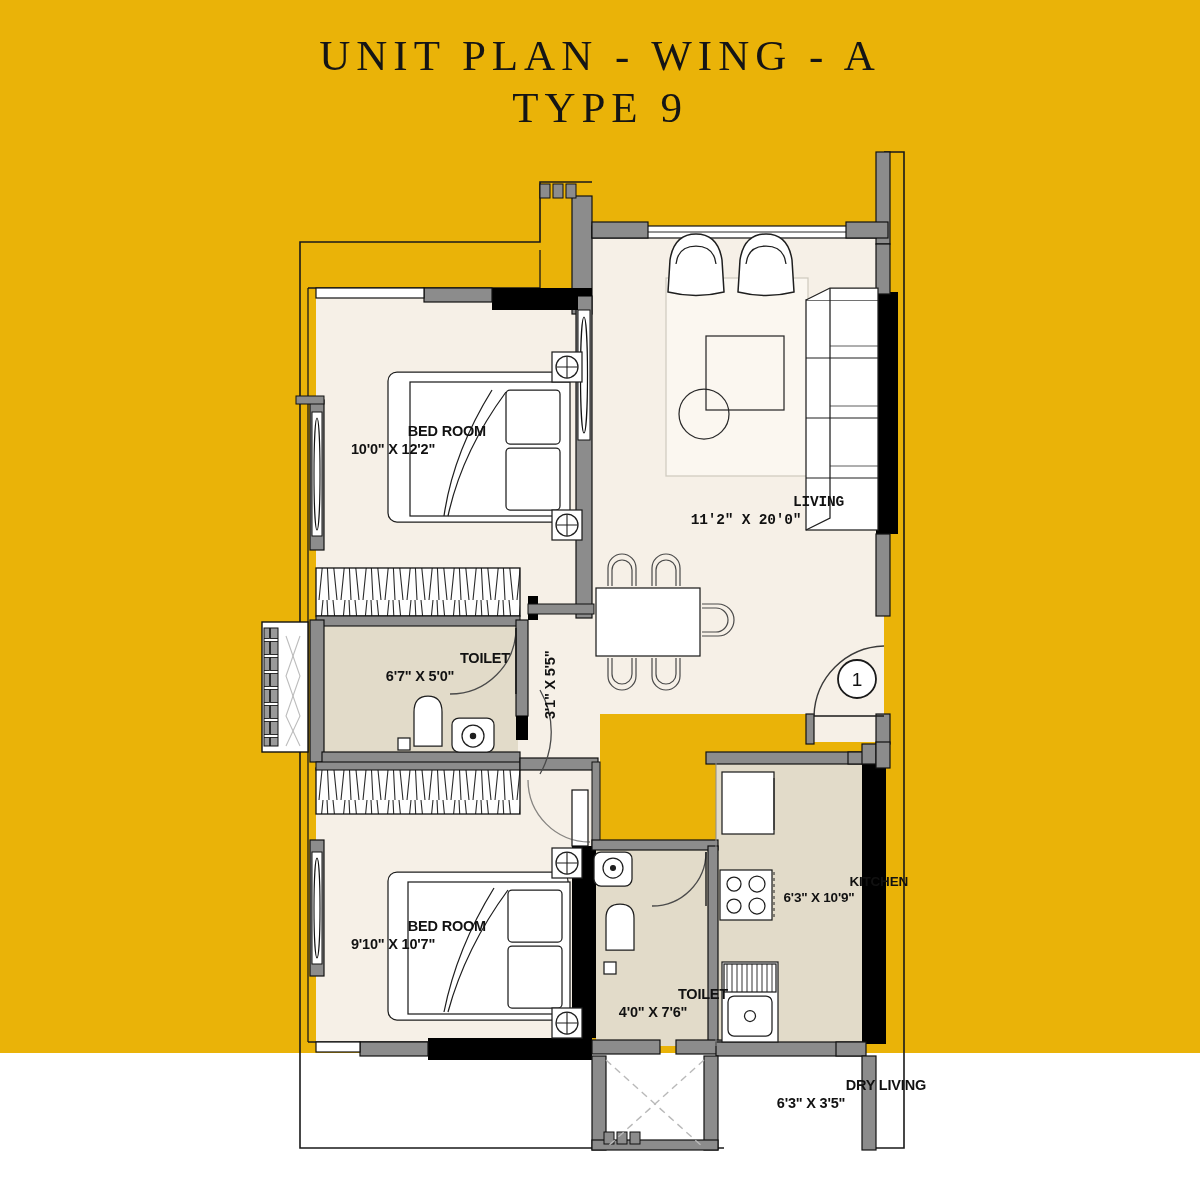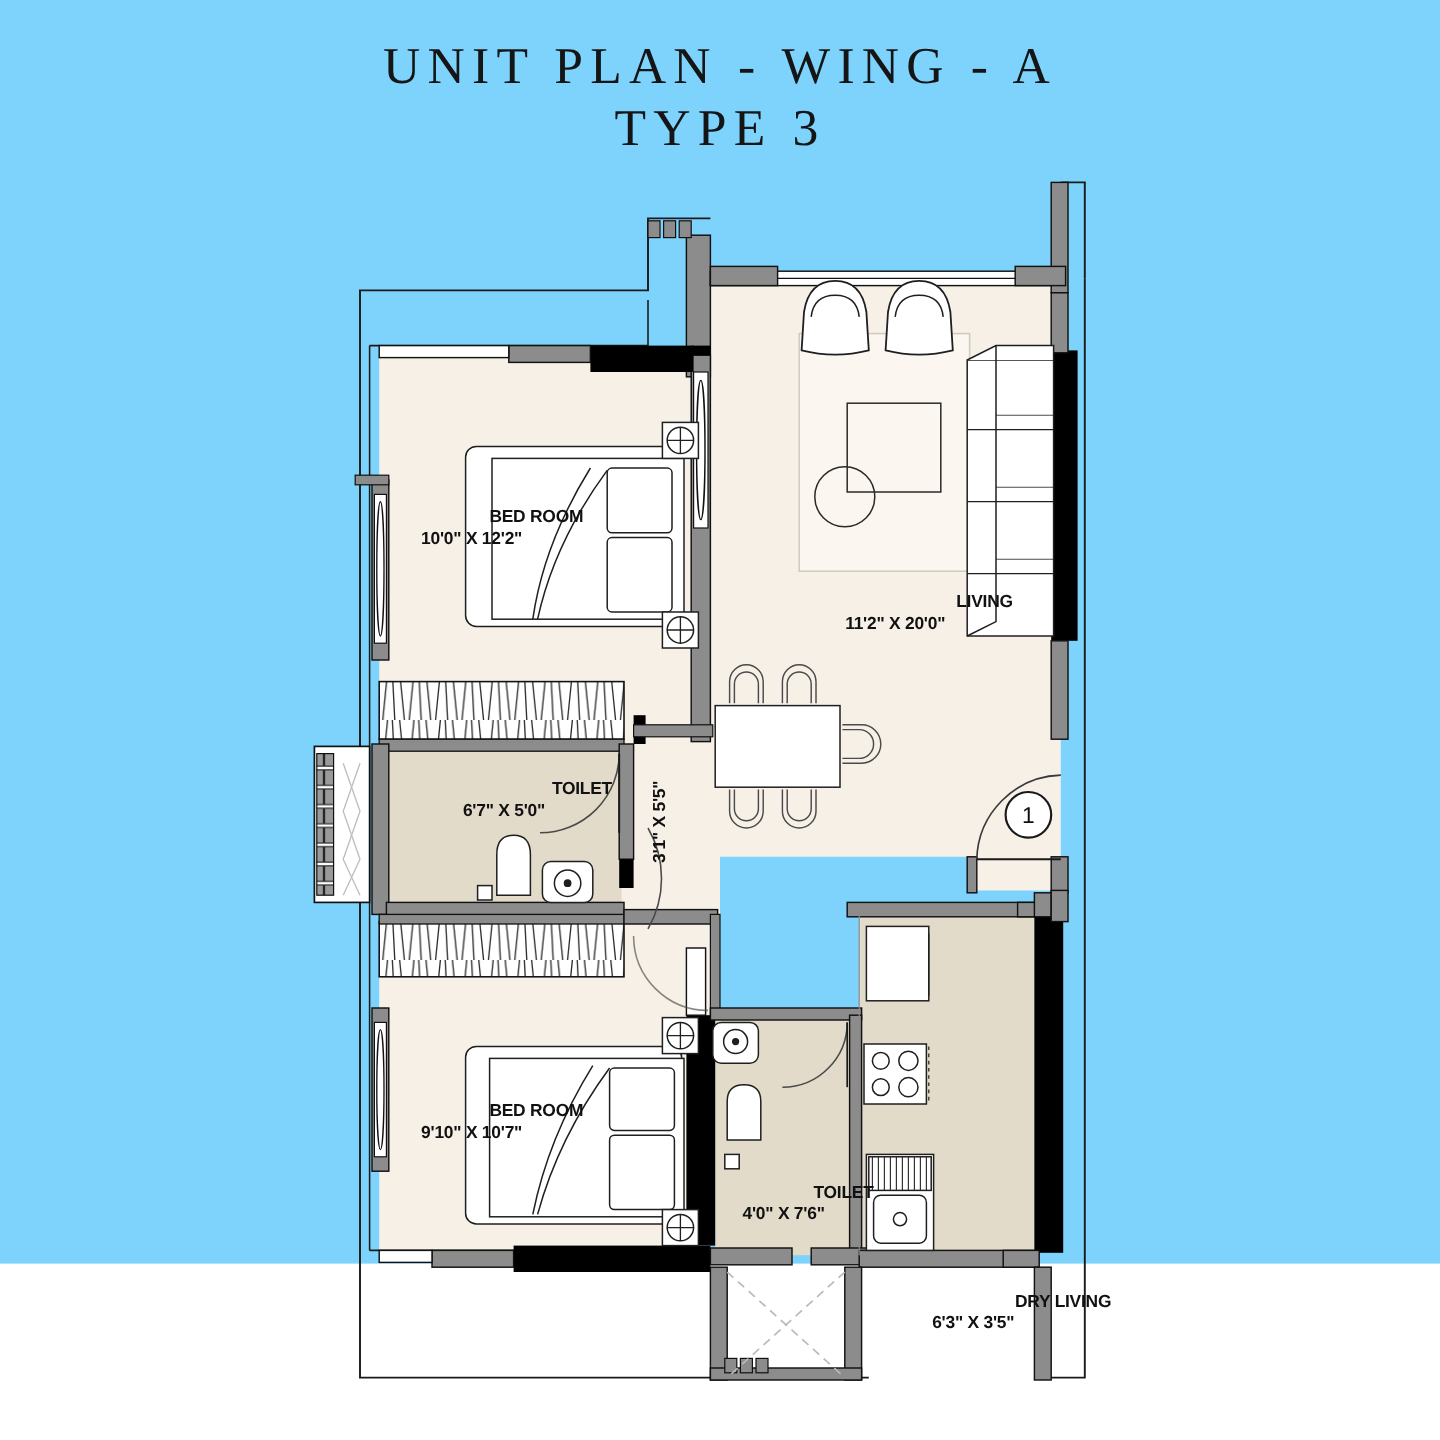--- a/index.html
+++ b/index.html
@@ -1,18 +1,18 @@
 <!DOCTYPE html>
 <html><head>
 <meta charset="utf-8">
 <title>Unit Plan</title>
 <style>
   html,body{margin:0;padding:0;background:#ffffff;}
   body{width:1200px;height:1200px;overflow:hidden;font-family:"Liberation Sans",sans-serif;}
-  #page{position:relative;width:1200px;height:1053px;background:#7dd3fc;}
+  #page{position:relative;width:1200px;height:1053px;background:#eab308;}
 
   
   #title-block{position:absolute;left:0;top:30px;width:1200px;text-align:center;}
   #title-block .tline{
     font-family:"Liberation Serif","DejaVu Serif",serif;
     font-size:43px;letter-spacing:6px;color:#151515;line-height:1.22;font-weight:400;
   }
 
   
   #plan{position:absolute;left:0;top:0;width:1200px;height:1200px;}
@@ -28,21 +28,21 @@
   .lbl.vert{transform:rotate(-90deg);transform-origin:center center;}
   .lbl.small .nm,.lbl.small .dm{font-size:13.5px;}
 </style>
 </head>
 <body>
 
 <div id="page">
 
   <div id="title-block">
     <div class="tline">UNIT PLAN - WING - A</div>
-    <div class="tline">TYPE 3</div>
+    <div class="tline">TYPE 9</div>
   </div>
 
   <div id="plan">
   <svg width="1200" height="1200" viewBox="0 0 1200 1200" xmlns="http://www.w3.org/2000/svg" shape-rendering="geometricPrecision">
 
     <defs>
 
       <pattern id="wardrobeHatch" width="22" height="40" patternUnits="userSpaceOnUse">
         <rect width="22" height="40" fill="#ffffff"></rect>
         <path d="M3 0 L7 40 M11 40 L15 0 M19 0 L21 40" stroke="#2a2a2a" stroke-width="1.1" fill="none"></path>
@@ -327,35 +327,39 @@
   <div class="lbl" style="left:300px;top:423px;width:186px;">
     <span class="nm">BED ROOM</span>
     <span class="dm">10'0" X 12'2"</span>
   </div>
 
   <div class="lbl" style="left:300px;top:918px;width:186px;">
     <span class="nm">BED ROOM</span>
     <span class="dm">9'10" X 10'7"</span>
   </div>
 
-  <div class="lbl" style="left:648px;top:494px;width:196px;">
+  <div class="lbl" style="left:648px;top:494px;width:196px;font-family:Liberation Mono, monospace;">
     <span class="nm">LIVING</span>
     <span class="dm">11'2" X 20'0"</span>
   </div>
 
   <div class="lbl" style="left:330px;top:650px;width:180px;">
     <span class="nm">TOILET</span>
     <span class="dm">6'7" X 5'0"</span>
   </div>
 
   <div class="lbl" style="left:578px;top:986px;width:150px;">
     <span class="nm">TOILET</span>
     <span class="dm">4'0" X 7'6"</span>
   </div>
 
+  <div class="lbl small" style="left:730px;top:874px;width:178px;">
+    <span class="nm">KITCHEN</span>
+    <span class="dm">6'3" X 10'9"</span>
+  </div>
 
   <div class="lbl" style="left:696px;top:1077px;width:230px;">
     <span class="nm">DRY LIVING</span>
     <span class="dm">6'3" X 3'5"</span>
   </div>
 
   <div class="lbl vert" style="left:496px;top:676px;width:110px;">
     <span class="dm">3'1" X 5'5"</span>
   </div>
 

